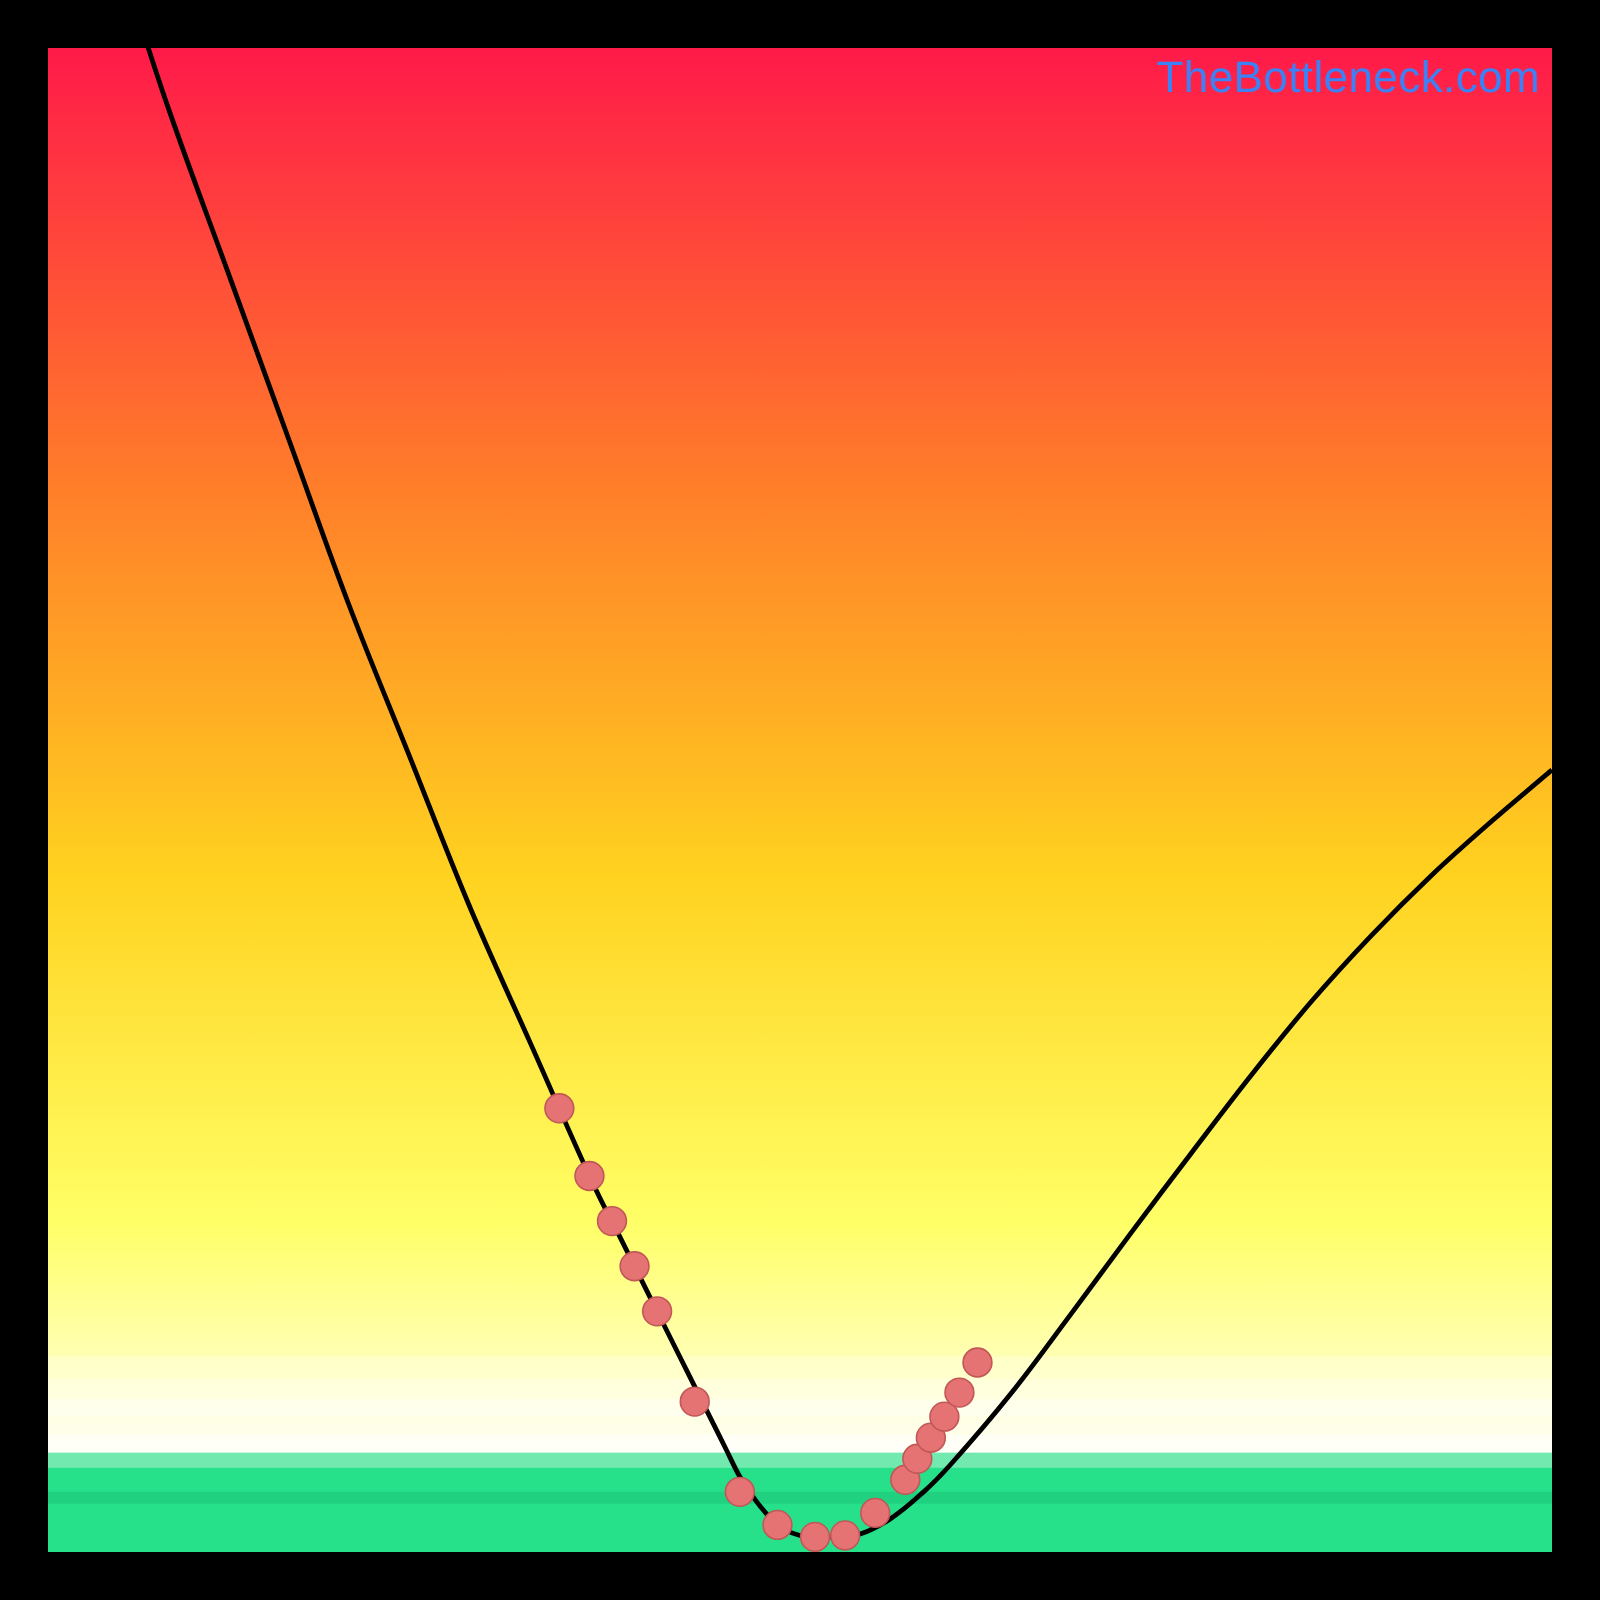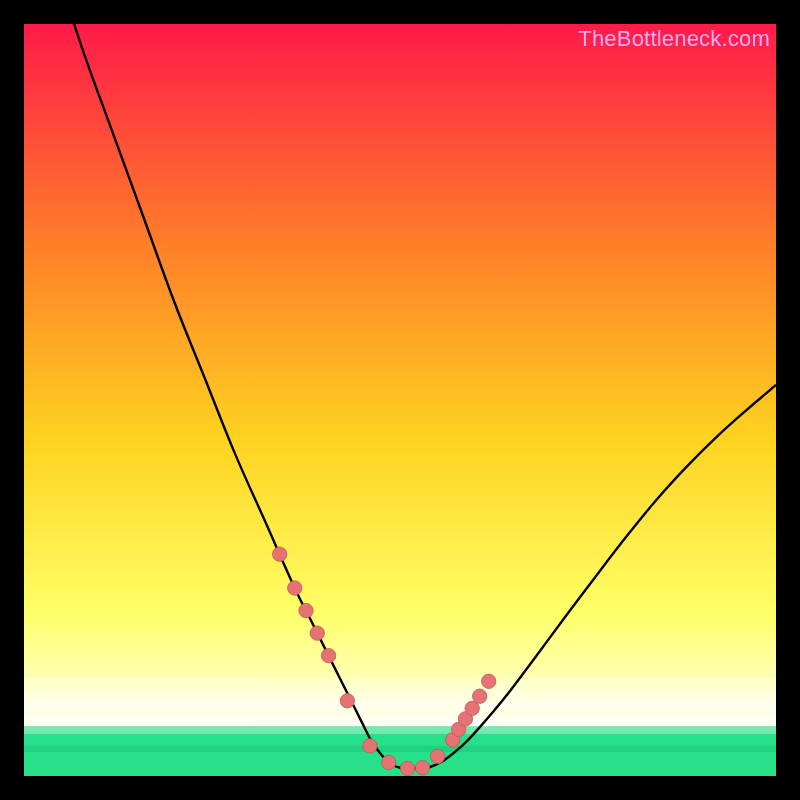--- a/index.html
+++ b/index.html
@@ -23,21 +23,21 @@
     position: absolute;
     left: 0;
     top: 0;
     width: 752px;
     height: 752px;
   }
   .watermark {
     position: absolute;
     top: 2px;
     right: 6px;
-    color: #f0abfc;
+    color: #3b82f6;
     font-size: 22px;
     font-weight: 500;
     letter-spacing: 0.2px;
     user-select: none;
   }
   svg { display: block; }
 </style>
 </head>
 <body>
 

